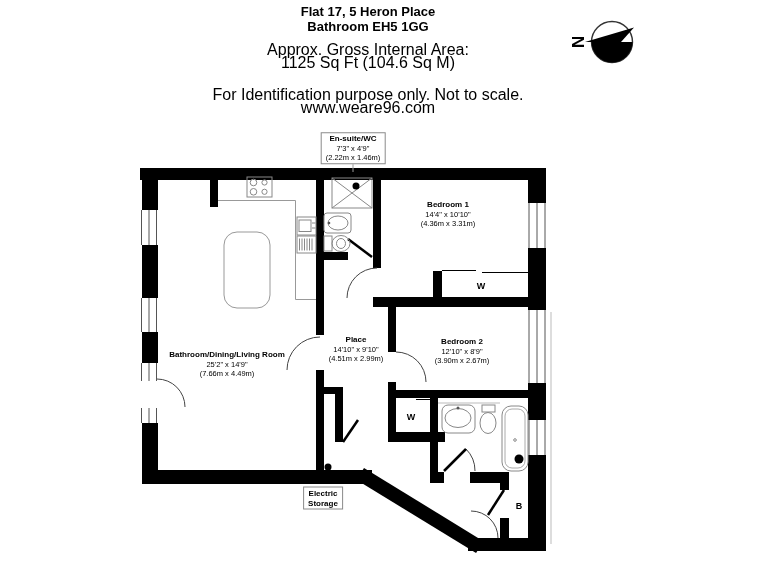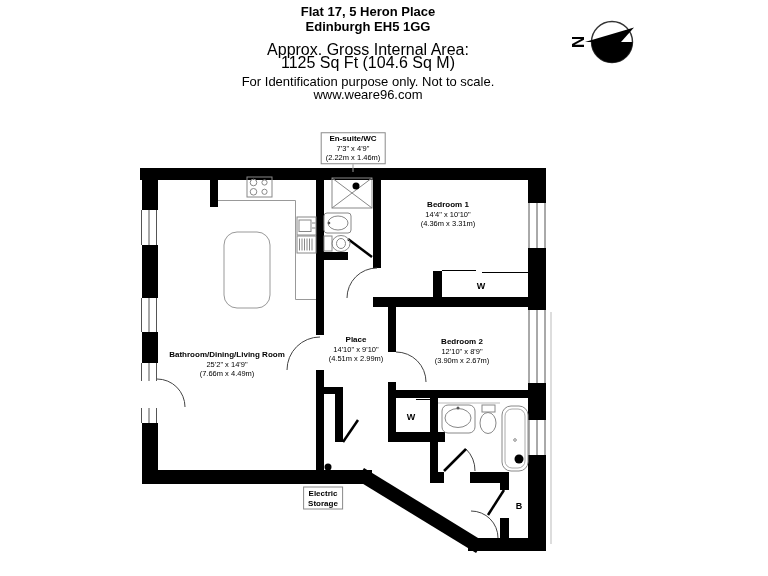--- a/index.html
+++ b/index.html
@@ -2,36 +2,36 @@
 <html><head>
 <meta charset="utf-8">
 <style>
   html,body{margin:0;padding:0;background:#fff;width:768px;height:576px;overflow:hidden;
     font-family:"Liberation Sans",sans-serif;color:#000;}
   #canvas{position:relative;width:768px;height:500px;background:#fff;}
   #plan-svg{position:absolute;left:0;top:0;}
   .header{position:absolute;left:0;top:4px;width:736px;text-align:center;}
   .title-line{font-size:13px;font-weight:bold;line-height:15px;}
   .sub-block{margin-top:9px;font-size:16px;line-height:13px;}
-  .note-block{margin-top:6px;font-size:13px;line-height:13px;}
+  .note-block{margin-top:19px;font-size:16px;line-height:13px;}
   .room-label{position:absolute;transform:translate(-50%,-50%);text-align:center;
     white-space:nowrap;z-index:5;}
   .rl-name{font-size:8px;font-weight:bold;line-height:9.5px;}
   .rl-dim{font-size:7.5px;line-height:9px;}
   .boxed{background:#fff;border:1px solid #8a8a8a;padding:1px 4px;}
   svg text{font-family:"Liberation Sans",sans-serif;}
 </style>
 </head>
 <body>
 
 <div id="canvas">
 
   <div class="header">
     <div class="title-line">Flat 17, 5 Heron Place</div>
-    <div class="title-line">Edinburgh EH5 1GG</div>
+    <div class="title-line">Bathroom EH5 1GG</div>
     <div class="sub-block">
       <div>Approx. Gross Internal Area:</div>
       <div>1125 Sq Ft (104.6 Sq M)</div>
     </div>
     <div class="note-block">
       <div>For Identification purpose only. Not to scale.</div>
       <div>www.weare96.com</div>
     </div>
   </div>
 

